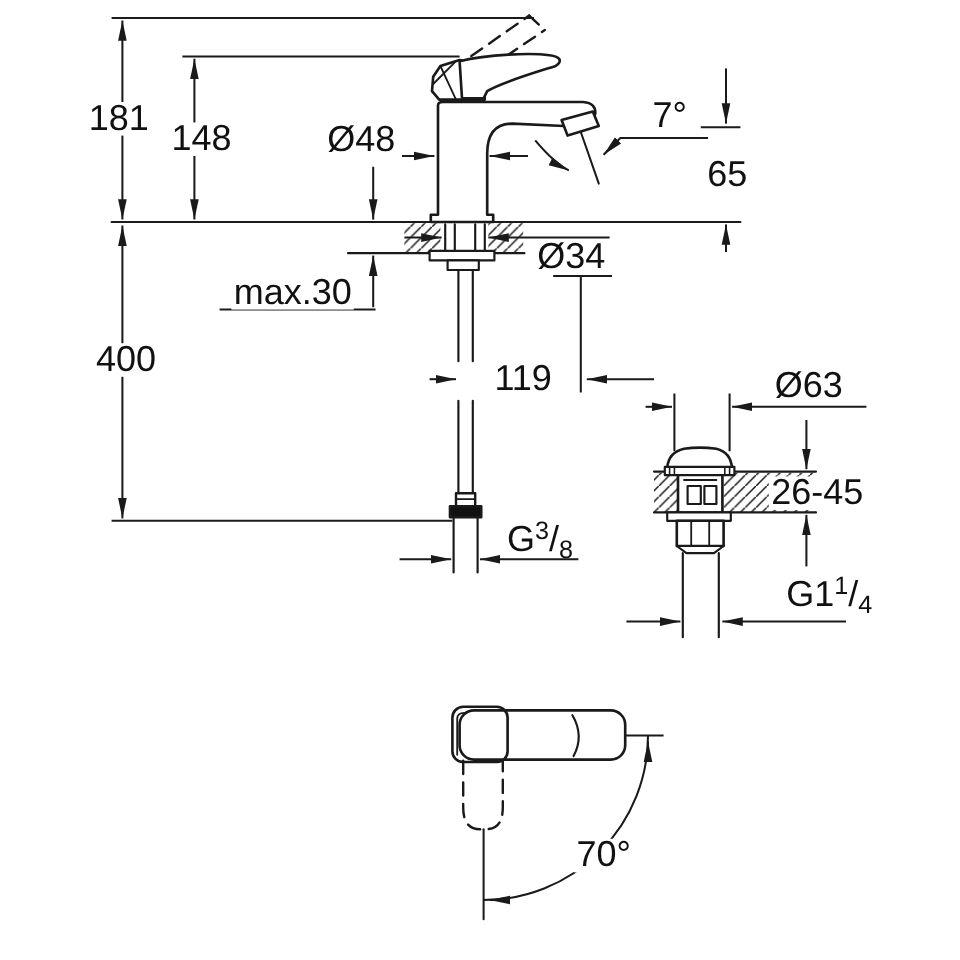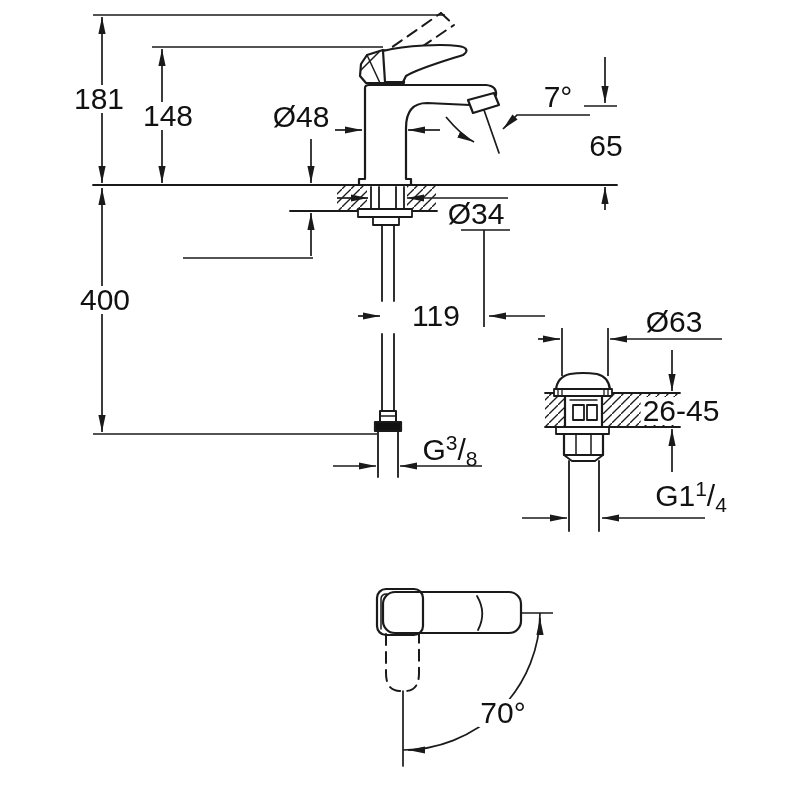--- a/index.html
+++ b/index.html
@@ -147,20 +147,21 @@
     <line x1="540" y1="634" x2="540" y2="618" marker-end="url(#ah)"></line>
     <line x1="423" y1="750" x2="408" y2="750" marker-end="url(#ah)"></line>
   </g>
 </svg>
 
 <div class="lbl" style="left:99px;top:99px">181</div>
 <div class="lbl" style="left:168px;top:116px">148</div>
 <div class="lbl" style="left:301px;top:117px">Ø48</div>
 <div class="lbl" style="left:558px;top:97px">7°</div>
 <div class="lbl" style="left:606px;top:146px">65</div>
+<div class="lbl" style="left:244px;top:244px">max.30</div>
 <div class="lbl" style="left:476px;top:214px">Ø34</div>
 <div class="lbl" style="left:105px;top:300px">400</div>
 <div class="lbl" style="left:436px;top:316px">119</div>
 <div class="lbl" style="left:674px;top:322px">Ø63</div>
 <div class="lbl" style="left:681px;top:411px">26-45</div>
 <div class="lbl" style="left:503px;top:713px">70°</div>
 
 <div class="lbl" style="left:450px;top:450px"><span>G</span><sup>3</sup><span>/</span><sub>8</sub></div>
 
 <div class="lbl" style="left:691px;top:496px"><span>G1</span><sup>1</sup><span>/</span><sub>4</sub></div>

